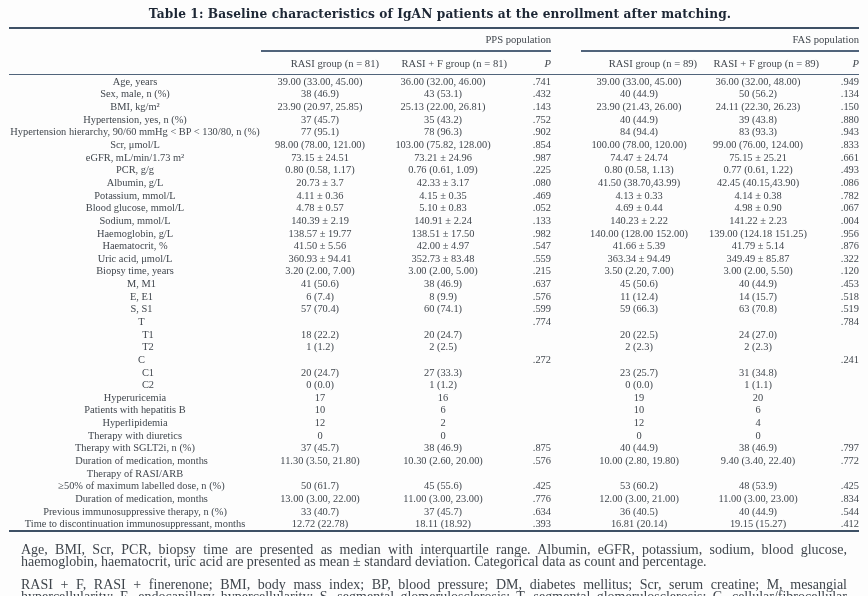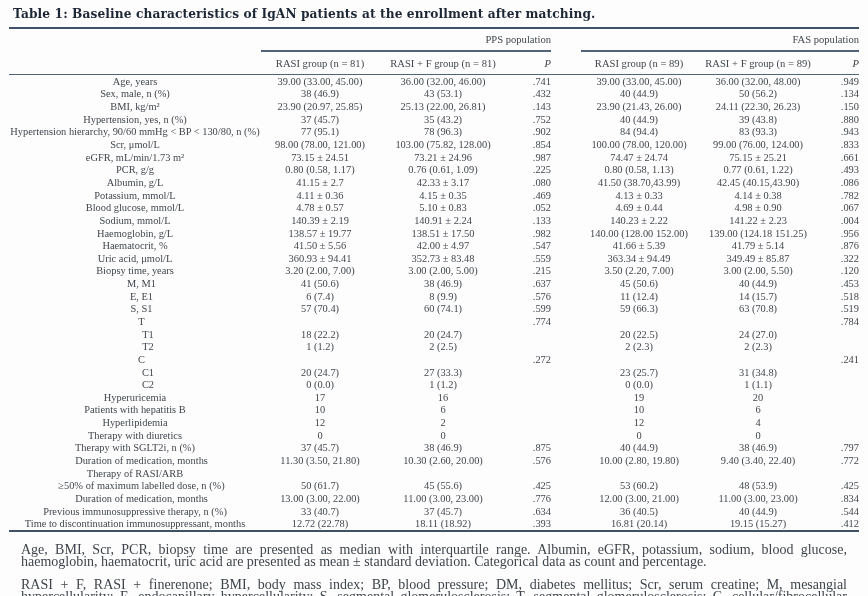--- a/index.html
+++ b/index.html
@@ -11,36 +11,37 @@
     color: #41474e;
     box-sizing: border-box;
     padding: 7px 9px 0 9px;
   }
   .title {
     font-family: "DejaVu Serif", serif;
     font-weight: bold;
     font-size: 12.2px;
     line-height: 14px;
     color: #1d2735;
-    margin: 0 0 6px 4px;
+    margin: 0 0 6px 12px;
     letter-spacing: 0.1px;
+    text-align: center;
   }
   table {
     border-collapse: collapse;
     table-layout: fixed;
     width: 850px;
     border-top: 2.5px solid #3e5166;
     border-bottom: 2.5px solid #3e5166;
   }
   td, th { padding: 0; font-weight: normal; white-space: nowrap; overflow: hidden; }
   thead td, thead th { font-size: 10.6px; color: #41474e; }
   tr.spanrow td { height: 21px; vertical-align: middle; }
   tr.spanrow td.span { text-align: right; border-bottom: 2px solid #51647b; }
   tr.subrow td { height: 22px; vertical-align: middle; border-bottom: 1.5px solid #51647b; }
-  tr.subrow td.val { text-align: center; }
+  tr.subrow td.val { text-align: right; }
   tr.subrow td.pval { text-align: right; font-style: italic; }
   tbody td { height: 12.65px; font-size: 10.4px; vertical-align: middle; }
   td.lbl { text-align: center; }
   td.lbl.ind1 { padding-left: 13px; }
   td.lbl.ind2 { padding-left: 26px; }
   td.val { text-align: center; }
   td.pval { text-align: right; }
   .footnotes { margin-top: 6px; width: 850px; }
   .footnotes p {
     margin: 12px;
@@ -160,21 +161,21 @@
         <td class="val">0.80 (0.58, 1.17)</td>
         <td class="val">0.76 (0.61, 1.09)</td>
         <td class="pval">.225</td>
         <td></td>
         <td class="val">0.80 (0.58, 1.13)</td>
         <td class="val">0.77 (0.61, 1.22)</td>
         <td class="pval">.493</td>
       </tr>
       <tr>
         <td class="lbl ind0">Albumin, g/L</td>
-        <td class="val">41.15 ± 2.7</td>
+        <td class="val">20.73 ± 3.7</td>
         <td class="val">42.33 ± 3.17</td>
         <td class="pval">.080</td>
         <td></td>
         <td class="val">41.50 (38.70,43.99)</td>
         <td class="val">42.45 (40.15,43.90)</td>
         <td class="pval">.086</td>
       </tr>
       <tr>
         <td class="lbl ind0">Potassium, mmol/L</td>
         <td class="val">4.11 ± 0.36</td>

